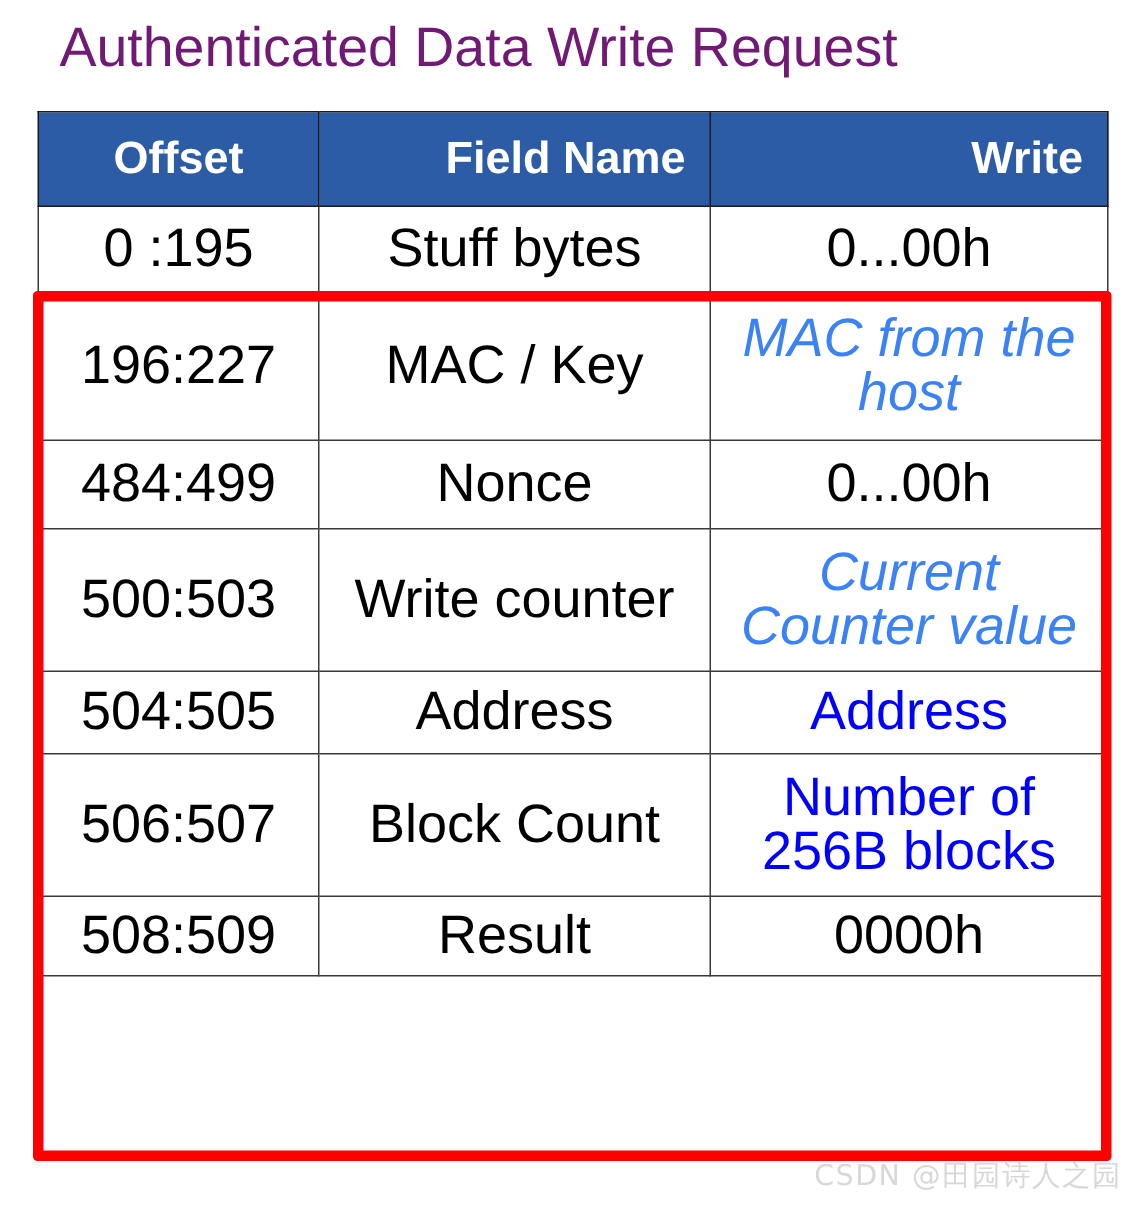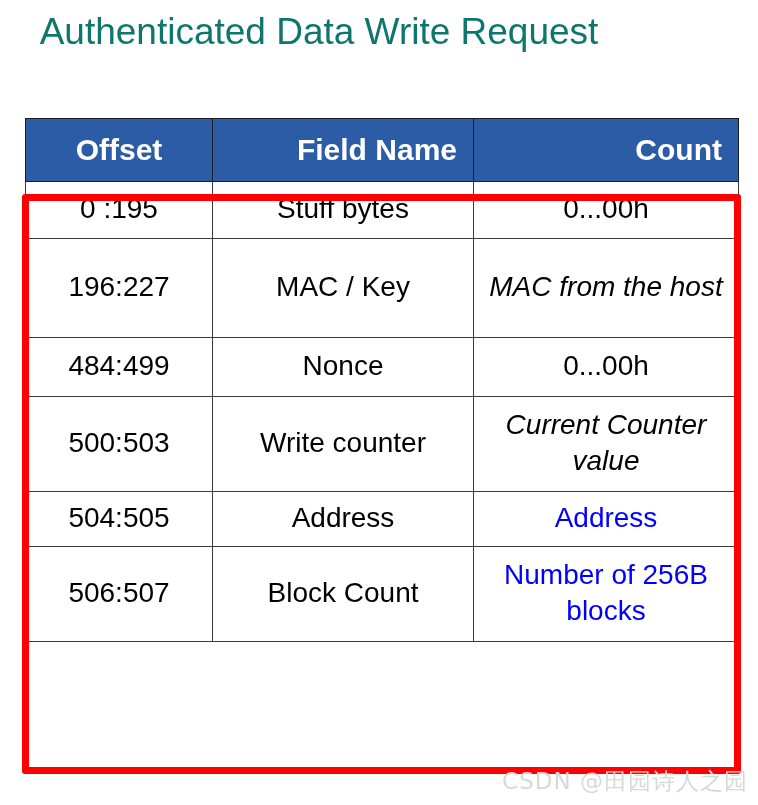--- a/index.html
+++ b/index.html
@@ -18,33 +18,32 @@
 
   
   .title {
     position: absolute;
     left: 0;
     top: 6px;
     width: 638px;
     text-align: center;
     font-size: 37px;
     line-height: 52px;
-    color: #0f766e;
+    color: #701a75;
     font-weight: normal;
     letter-spacing: 0px;
     white-space: nowrap;
   }
 
   
   .table-wrap {
     position: absolute;
     left: 25px;
     top: 74px;
     width: 713px;
-    margin-top: 44px;
   }
   table.spec {
     border-collapse: collapse;
     table-layout: fixed;
     width: 713px;
     border: 1px solid #1c1c1c;
   }
   table.spec col.c-offset { width: 187px; }
   table.spec col.c-field  { width: 261px; }
   table.spec col.c-value  { width: 265px; }
@@ -67,21 +66,21 @@
   }
   .th-inner {
     padding: 0 16px;
     text-align: right;
     white-space: nowrap;
   }
   .th-inner.center { text-align: center; }
 
   
   table.spec tbody td {
-    font-size: 28px;
+    font-size: 36px;
     color: #000000;
     background: #ffffff;
   }
   .cell {
     padding: 4px 14px 6px 14px;
     line-height: 36px;
   }
   .cell.offset {
     text-align: center;
     white-space: nowrap;
@@ -89,21 +88,21 @@
   .cell.field {
     text-align: center;
     white-space: nowrap;
   }
   .cell.value {
     text-align: center;
   }
 
   
   .v-blue-italic {
-    color: #000000;
+    color: #3b82f6;
     font-style: italic;
     font-weight: normal;
   }
   .v-blue {
     color: #0000ff;
     font-style: normal;
   }
   .v-black {
     color: #000000;
     font-style: normal;
@@ -131,21 +130,21 @@
     border-radius: 3px;
     box-sizing: content-box;
     pointer-events: none;
   }
 
   
   .watermark {
     position: absolute;
     right: 10px;
     bottom: 8px;
-    font-size: 23px;
+    font-size: 19px;
     color: #d8d8d8;
     letter-spacing: 1px;
     white-space: nowrap;
     font-family: "DejaVu Sans", sans-serif;
   }
 </style>
 </head>
 <body>
 
 <div class="title">Authenticated Data Write Request</div>
@@ -159,21 +158,21 @@
     </colgroup>
     <thead>
       <tr>
         <th>
           <div class="th-inner center">Offset</div>
         </th>
         <th>
           <div class="th-inner">Field Name</div>
         </th>
         <th>
-          <div class="th-inner">Count</div>
+          <div class="th-inner">Write</div>
         </th>
       </tr>
     </thead>
     <tbody>
 
       <tr class="r-1">
         <td>
           <div class="cell offset">0 :195</div>
         </td>
         <td>
@@ -238,20 +237,31 @@
           <div class="cell offset">506:507</div>
         </td>
         <td>
           <div class="cell field">Block Count</div>
         </td>
         <td>
           <div class="cell value v-blue">Number of 256B blocks</div>
         </td>
       </tr>
 
+      <tr class="r-8">
+        <td>
+          <div class="cell offset">508:509</div>
+        </td>
+        <td>
+          <div class="cell field">Result</div>
+        </td>
+        <td>
+          <div class="cell value v-black">0000h</div>
+        </td>
+      </tr>
 
 
     </tbody>
   </table>
 </div>
 
 <div class="red-box"></div>
 
 <div class="watermark">CSDN @田园诗人之园</div>
 

